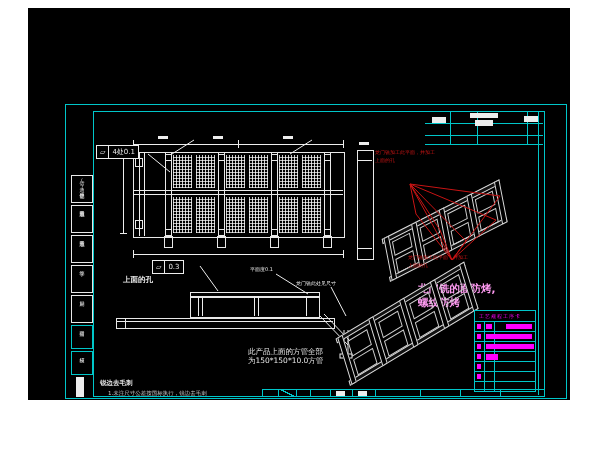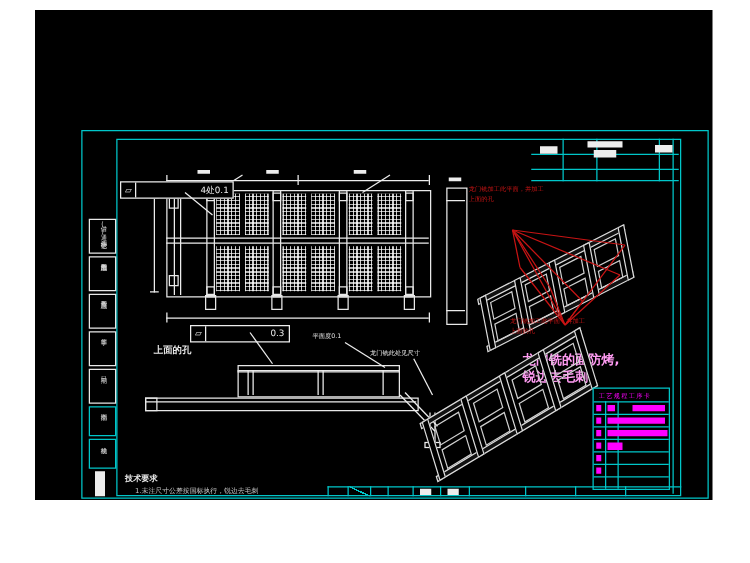--- a/index.html
+++ b/index.html
@@ -16,21 +16,21 @@
   .mag{color:#ff9bf2;}
   .vtext{writing-mode:vertical-rl;text-orientation:upright;font-size:5px;color:#ddd;
          line-height:1;letter-spacing:0;}
   
   .hatch{background-image:
      repeating-linear-gradient(90deg, rgba(255,255,255,.8) 0 1px, transparent 1px 3px),
      repeating-linear-gradient(0deg, rgba(255,255,255,.7) 0 1px, transparent 1px 3px);}
   
   .fcf{display:flex;border:1px solid #ededed;background:#000;color:#ededed;font-size:7px;}
   .fcf span{padding:0 3px;border-right:1px solid #ededed;display:flex;align-items:center;}
-  .fcf span:last-child{border-right:none;margin-left:48px;}
+  .fcf span:last-child{border-right:none;}
   
   .iso{position:absolute;transform-origin:left bottom;}
   .rail{position:relative;}
   .rail .bar{position:absolute;left:0;right:0;height:3px;border:1px solid #ddd;background:#111;}
   .rail .post{position:absolute;top:0;bottom:0;width:4px;border:1px solid #ddd;background:#000;}
   .rail .panel{position:absolute;border:1px solid #cfcfcf;}
   .diagcell{background:linear-gradient(to top right, transparent 46%, #00c6c9 46%, #00c6c9 54%, transparent 54%);}
   .bar-mag{background:#ff00ff;position:absolute;}
   .blob{background:#ededed;position:absolute;}
   svg{position:absolute;left:0;top:0;pointer-events:none;}
@@ -193,22 +193,26 @@
     <svg width="542" height="392" viewBox="0 0 542 392">
       <line x1="172" y1="258" x2="190" y2="283" stroke="#ededed" stroke-width="1"></line>
       <line x1="248" y1="266" x2="280" y2="286" stroke="#ededed" stroke-width="1"></line>
       <line x1="303" y1="279" x2="318" y2="308" stroke="#ededed" stroke-width="1"></line>
     </svg>
 
     <div class="abs t" style="left:95px;top:268px;font-size:7.5px;font-weight:bold;">上面的孔</div>
     <div class="abs t" style="left:222px;top:259px;font-size:5px;">平面度0.1</div>
     <div class="abs t" style="left:268px;top:273px;font-size:5px;">龙门铣此处见尺寸</div>
 
-
-    <div class="abs t" style="left:72px;top:372px;font-size:6.5px;font-weight:bold;">技术要求</div>
+    <div class="abs t" style="left:220px;top:340px;font-size:7.5px;">
+      <div>此产品上面的方管全部</div>
+      <div>为150*150*10.0方管</div>
+    </div>
+
+    <div class="abs t" style="left:72px;top:372px;font-size:6.5px;font-weight:bold;">锐边去毛刺</div>
     <div class="abs t" style="left:80px;top:382px;font-size:5.5px;color:#c9c9c9;">1.未注尺寸公差按国标执行，锐边去毛刺</div>
 
     <div class="iso" style="left:362px;top:232px;transform:rotate(-27deg) skewX(-16deg);">
       <div class="rail" style="width:132px;height:42px;">
         <div class="bar" style="top:0;"></div>
         <div class="bar" style="bottom:0;"></div>
         <div class="post" style="left:2px;"></div>
         <div class="post" style="left:33px;"></div>
         <div class="post" style="left:64px;"></div>
         <div class="post" style="left:95px;"></div>
@@ -244,21 +248,21 @@
       <div>龙门铣加工此平面，并加工</div>
       <div>上面的孔</div>
     </div>
     <div class="abs red" style="left:380px;top:246px;font-size:5px;line-height:1.5;">
       <div>龙门铣加工此平面，并加工</div>
       <div>上面的孔</div>
     </div>
 
     <div class="abs mag" style="left:390px;top:274px;font-size:10.5px;font-weight:bold;line-height:1.3;">
       <div>龙门铣的面防烤,</div>
-      <div>锐边去毛刺</div>
+      <div>螺纹防烤</div>
     </div>
 
     <div class="iso" style="left:322px;top:330px;transform:rotate(-31deg) skewX(-14deg);">
       <div class="rail" style="width:150px;height:48px;">
         <div class="bar" style="top:0;"></div>
         <div class="bar" style="bottom:0;"></div>
         <div class="post" style="left:2px;"></div>
         <div class="post" style="left:38px;"></div>
         <div class="post" style="left:74px;"></div>
         <div class="post" style="left:110px;"></div>

